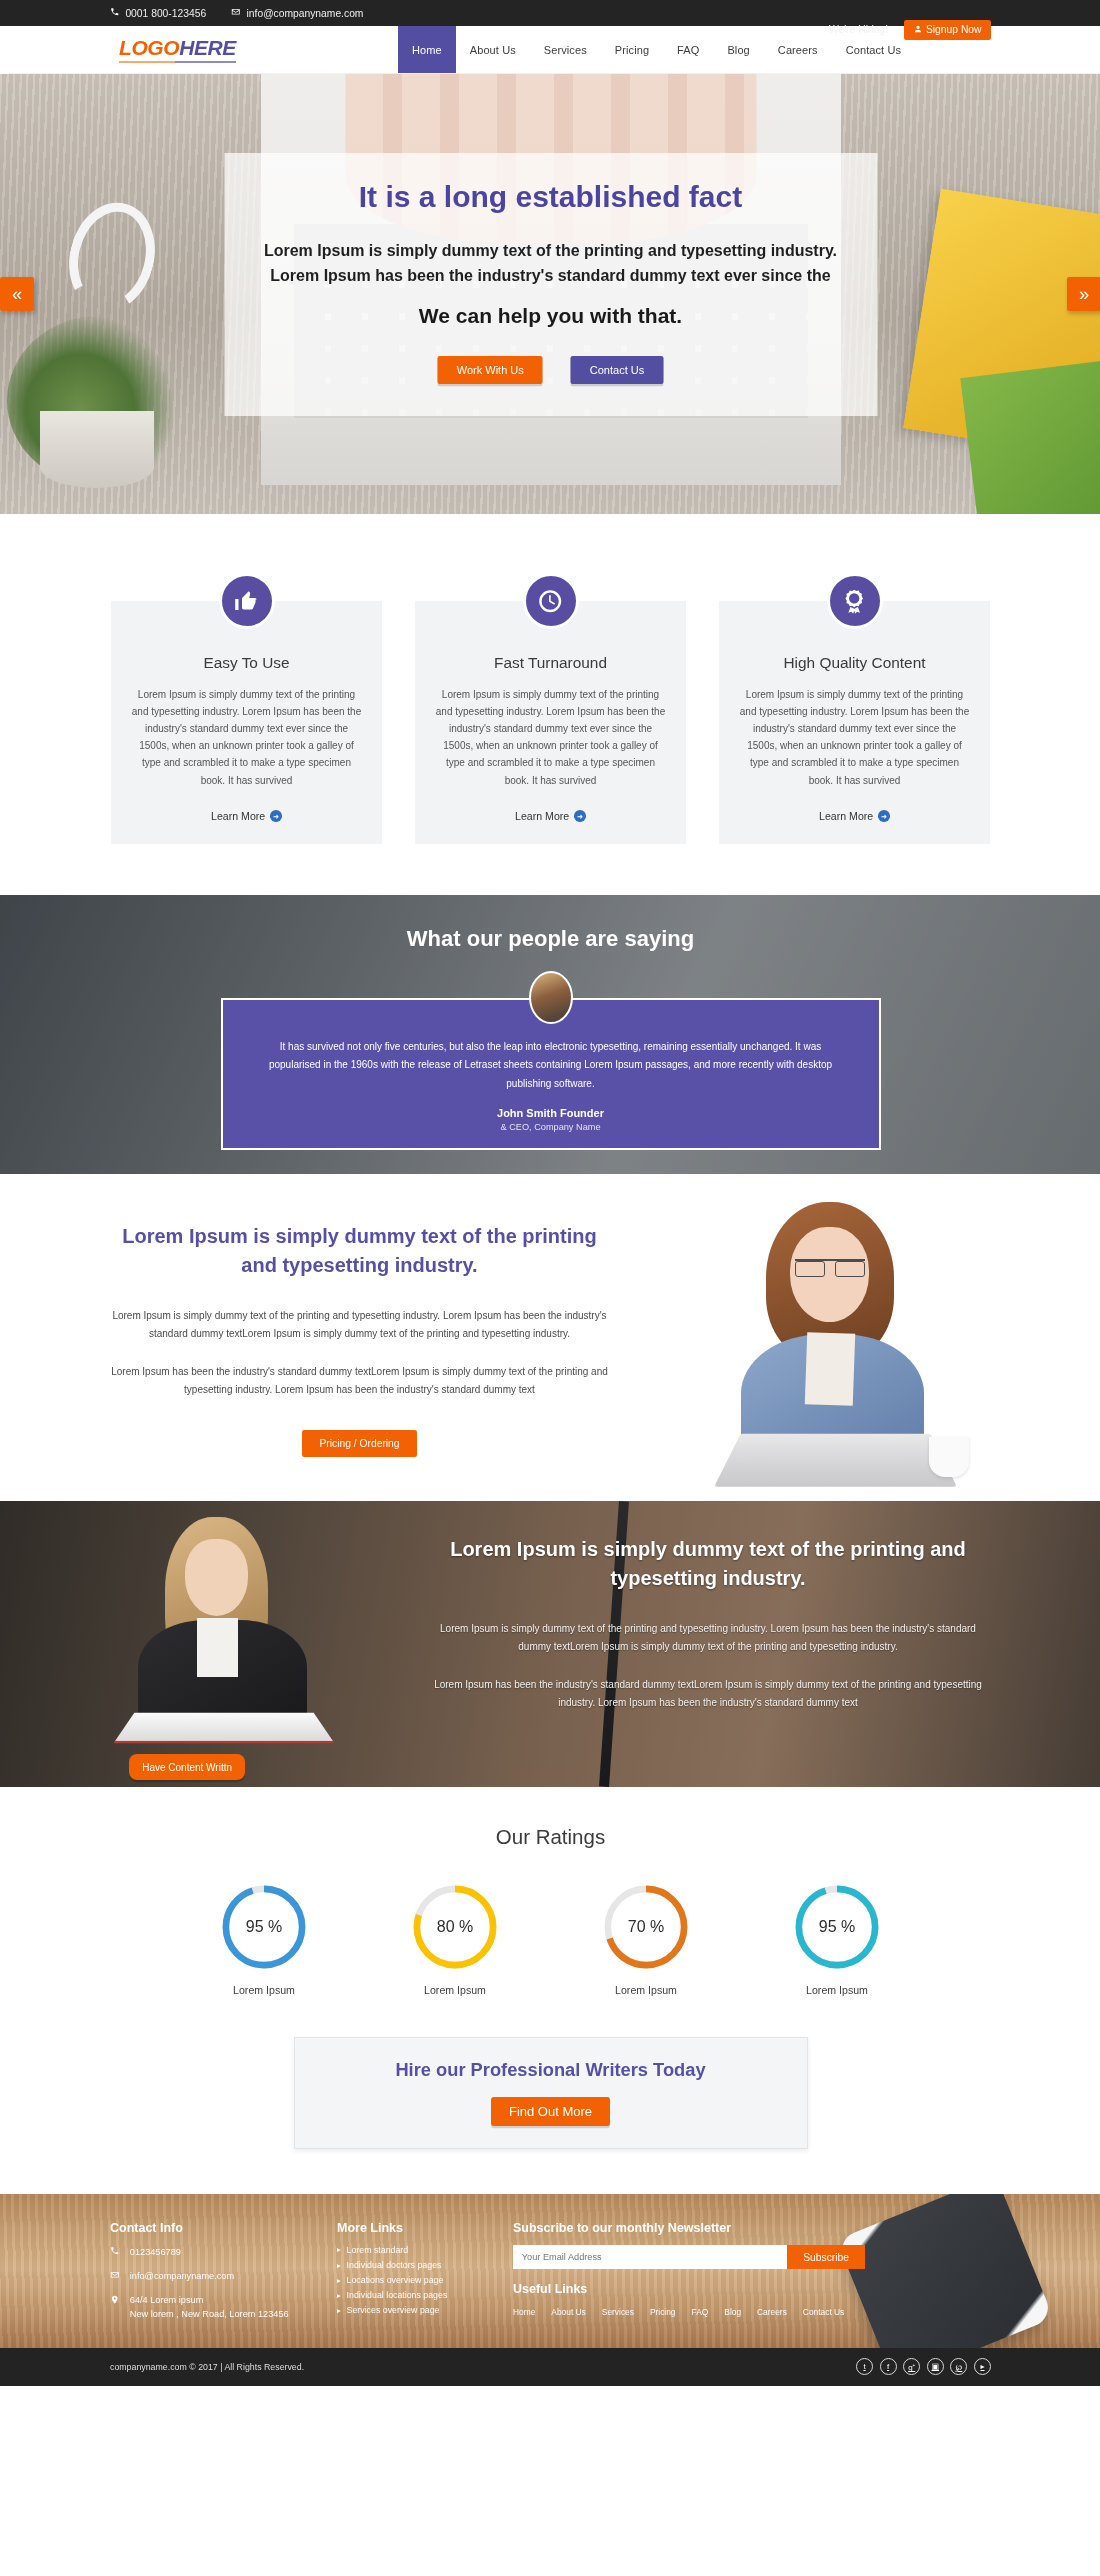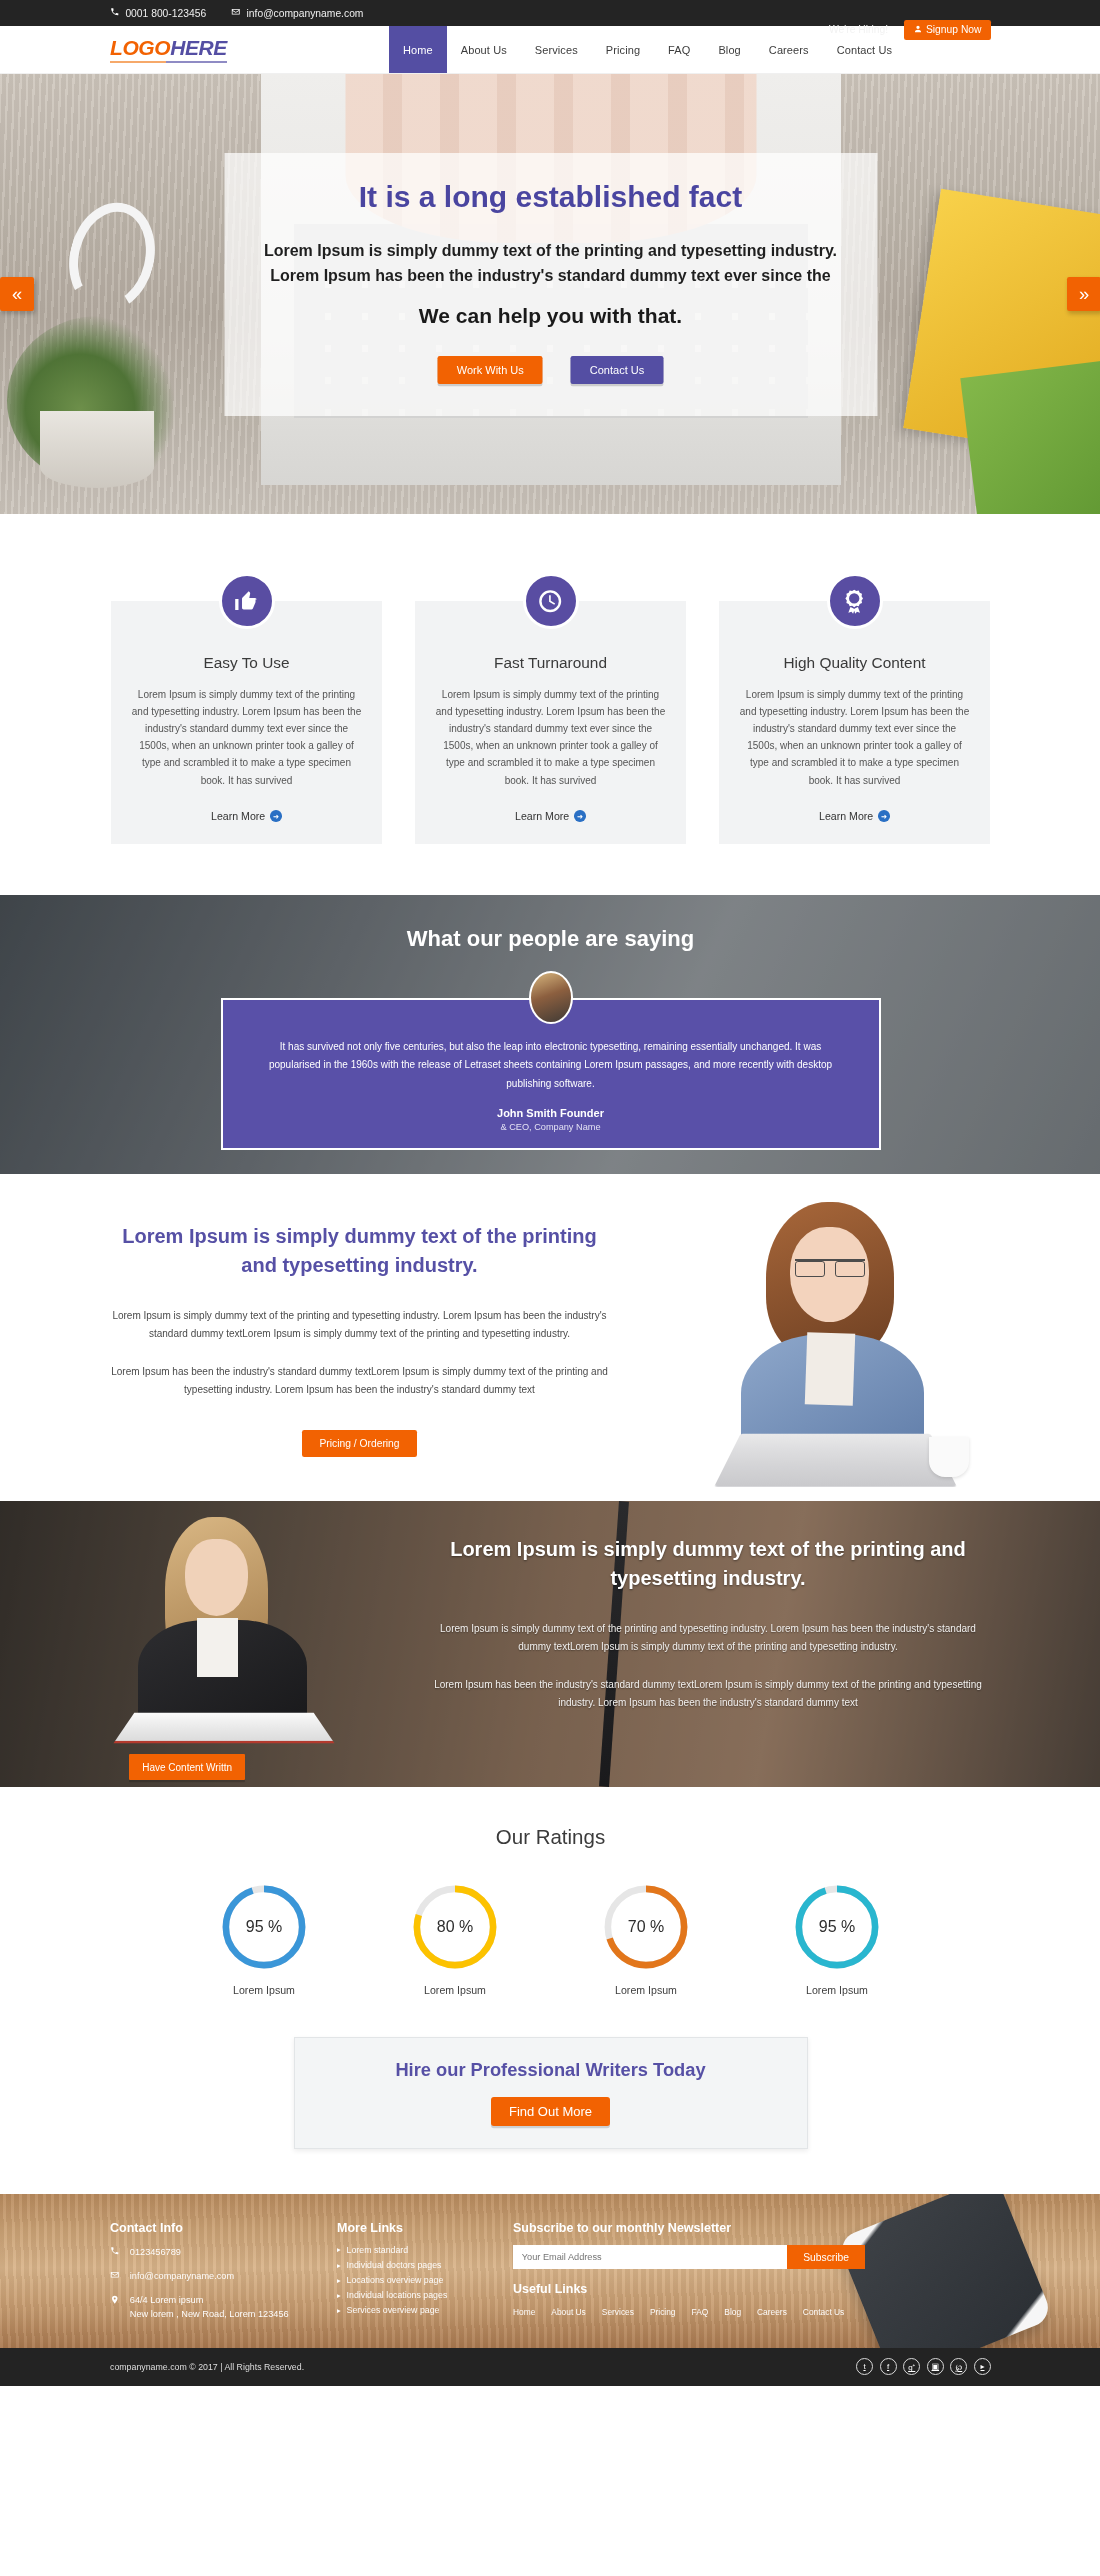--- a/index.html
+++ b/index.html
@@ -43,20 +43,21 @@
   .signup-btn svg { width: 8px; height: 8px; fill: #fff; }
 
   
   .navbar {
     background: #fff;
     height: 48px;
     display: flex;
     align-items: stretch;
     padding-left: 110px;
     border-bottom: 0.7px solid #f0f0f0;
+    margin-left: 9px;
   }
   .logo-area { display: flex; align-items: center; width: 279px; }
   .logo {
     font-size: 21px;
     font-weight: bold;
     font-style: italic;
     letter-spacing: -0.4px;
     position: relative;
     padding-bottom: 2.9px;
   }
@@ -388,21 +389,21 @@
   }
   .dcw-book {
     position: absolute; left: 0px; top: 187px; width: 198px; height: 45px;
     background: linear-gradient(to bottom, #fbfbfb, #dcdcdc);
     border-bottom: 3.7px solid #b33a2e;
     transform: perspective(161px) rotateX(48deg);
   }
   .dc-cta-btn {
     position: absolute; left: 19px; bottom: 7.3px;
     background: #f26202; color: #fff; border: none;
-    padding: 7.3px 13.2px; font-size: 10px; border-radius: 1px; cursor: pointer;
+    padding: 7.3px 13.2px; font-size: 10px; border-radius: 8px; cursor: pointer;
     font-family: "Liberation Sans", sans-serif;
     box-shadow: 0 2.2px 0 rgba(0,0,0,.18);
   }
   .dc-right { flex: 1; text-align: center; padding-top: 34px; padding-left: 22px; }
   .dc-title {
     font-size: 20px; color: #fff; font-weight: bold; line-height: 1.45;
     margin-bottom: 26.4px; text-shadow: 0 0.7px 2.2px rgba(0,0,0,.45);
   }
   .dc-p {
     font-size: 10px; color: #f2f0ee; line-height: 1.85; margin-bottom: 19px;

